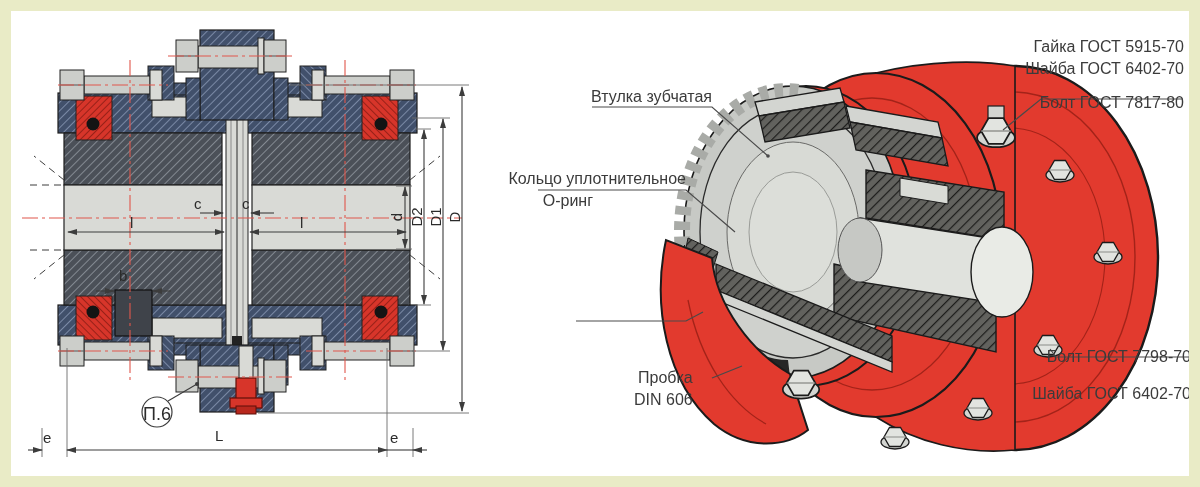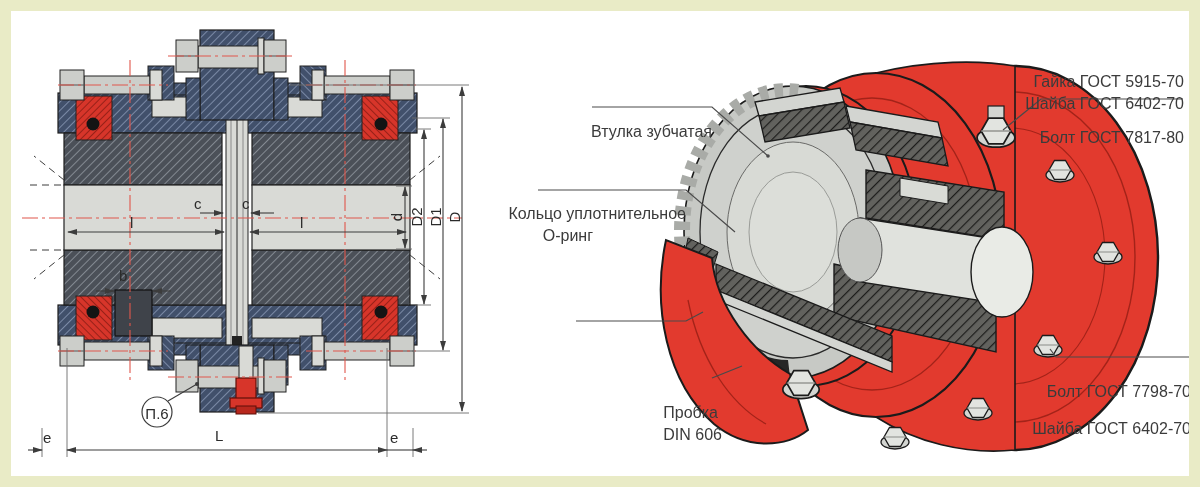--- a/index.html
+++ b/index.html
@@ -1,25 +1,25 @@
 <!DOCTYPE html>
 <html><head>
 <meta charset="utf-8">
 <style>
   html,body{margin:0;padding:0;background:#ffffff;}
   .stage{position:relative;width:1200px;height:487px;background:#ffffff;overflow:hidden;
          font-family:"Liberation Sans", sans-serif;}
   .frame{position:absolute;inset:0;border:11px solid #e9ebc6;pointer-events:none;z-index:30;}
   svg.art{position:absolute;left:0;top:0;z-index:5;}
-  .lbl{position:absolute;font-size:16px;line-height:21px;color:#3b3b3b;white-space:nowrap;z-index:20;margin-top:35px;}
+  .lbl{position:absolute;font-size:16px;line-height:21px;color:#3b3b3b;white-space:nowrap;z-index:20;}
   .lbl.rt{text-align:right;}
-  .lbl.ctr{text-align:right;}
+  .lbl.ctr{text-align:left;}
   .dim{position:absolute;font-size:15px;line-height:16px;color:#2b2b2b;white-space:nowrap;z-index:20;}
   .dim.rot{width:24px;text-align:center;transform:rotate(-90deg);transform-origin:center center;}
-  .dim.small{font-size:15px;}
+  .dim.small{font-size:18px;}
 </style>
 </head>
 <body>
 
 <div class="stage">
 
   <svg class="art" width="1200" height="487" viewBox="0 0 1200 487">
     <defs>
       <pattern id="pNavy" width="6" height="6" patternUnits="userSpaceOnUse" patternTransform="rotate(45)">
         <rect width="6" height="6" fill="#41506b"></rect>

